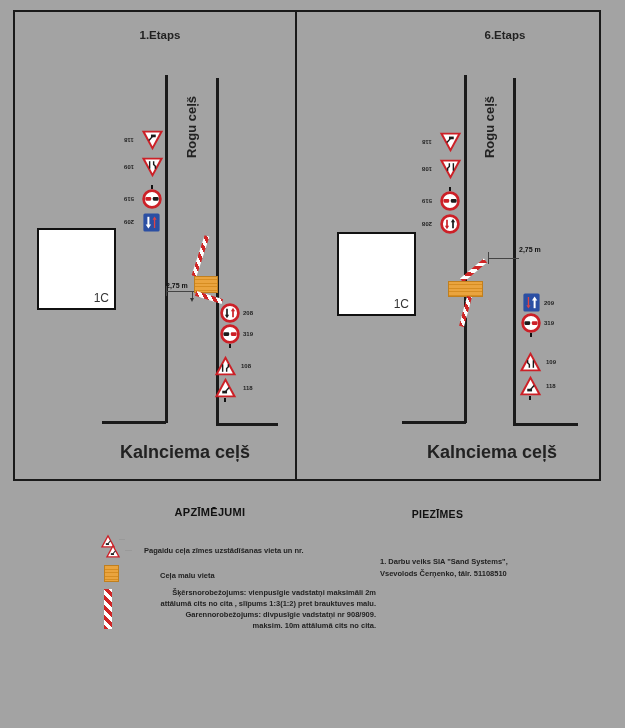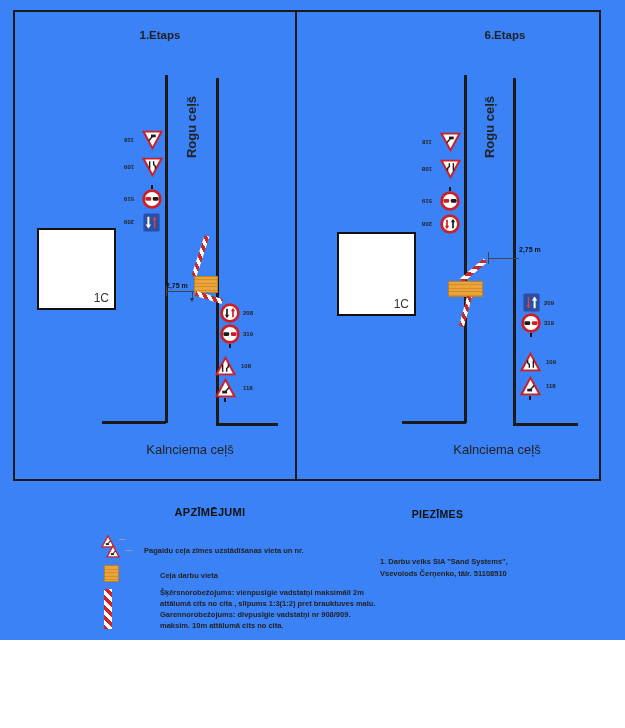--- a/index.html
+++ b/index.html
@@ -1,24 +1,24 @@
 <!DOCTYPE html>
 <html><head>
 <meta charset="utf-8">
 <style>
   * { box-sizing: border-box; margin: 0; padding: 0; }
   html,body { background:#fff; }
   body { font-family:"Liberation Sans", sans-serif; }
-  #stage { position:relative; width:625px; height:640px; background:#3b82f6; overflow:hidden; }
+  #stage { position:relative; width:625px; height:728px; background:#a3a3a3; overflow:hidden; }
   .frame { position:absolute; border:2px solid #1a1a1a; background:transparent; }
   .divider { position:absolute; background:#1a1a1a; }
   .title { position:absolute; font-size:11.5px; font-weight:600; color:#222; text-align:center; }
   .roadline { position:absolute; background:#1a1a1a; }
   .roadname-v { position:absolute; width:82px; height:16px; font-size:13px; font-weight:600; color:#222; text-align:center; transform:rotate(-90deg); white-space:nowrap; }
-  .crossname { position:absolute; width:140px; font-size:13px; font-weight:400; color:#222; text-align:center; }
+  .crossname { position:absolute; width:140px; font-size:18px; font-weight:700; color:#222; text-align:left; }
   .sign { position:absolute; line-height:0; }
   .rot { transform:rotate(180deg); }
   .slabel { position:absolute; width:20px; font-size:6px; font-weight:700; color:#222; line-height:1; }
   .slabel.la { text-align:left; }
   .slabel.ra { text-align:center; }
   .box1c { position:absolute; border:2.5px solid #111; background:#fff; }
   .box1c span { position:absolute; right:5px; bottom:3px; font-size:12px; color:#333; }
   .dim-label { position:absolute; font-size:7px; font-weight:700; color:#111; white-space:nowrap; }
   .dimline { position:absolute; background:#444; }
   .arrow-down { position:absolute; width:0; height:0; border-left:2.5px solid transparent; border-right:2.5px solid transparent; border-top:4px solid #333; }
@@ -267,24 +267,24 @@
         <path d="M12 5 L19.7 19.3 L4.3 19.3 Z" fill="#fff"></path>
         <rect x="8.6" y="14.4" width="5" height="2.8" fill="#1a1a1a"></rect>
         <path d="M11.6 14.6 L15.2 10.4 L16.4 11.5 L13.4 14.6 Z" fill="#1a1a1a"></path>
       </svg>
   </div>
   <div class="refmark" style="left:119px;top:539px;width:6px;height:1px;"></div>
   <div class="refmark" style="left:125px;top:550px;width:7px;height:1px;"></div>
   <div class="leg-text" style="left:144px;top:546px;width:230px;">Pagaidu ceļa zīmes uzstādīšanas vieta un nr.</div>
 
   <div class="work" style="left:104px;top:565px;width:15px;height:17px;"></div>
-  <div class="leg-text" style="left:160px;top:571px;width:200px;">Ceļa darbu vieta</div>
+  <div class="leg-text" style="left:160px;top:571px;width:200px;">Ceļa malu vieta</div>
 
   <div class="stripe" style="left:104px;top:589px;width:8px;height:40px;"></div>
-  <div class="leg-text" style="left:160px;top:588px;width:216px;">Šķērsnorobežojums: vienpusīgie vadstatņi maksimāli 2m attālumā cits no cita , slīpums 1:3(1:2) pret brauktuves malu. Garennorobežojums: divpusīgie vadstatņi nr 908/909. maksim. 10m attālumā cits no cita.</div>
+  <div class="leg-text" style="left:160px;top:588px;width:216px;text-align:right;">Šķērsnorobežojums: vienpusīgie vadstatņi maksimāli 2m attālumā cits no cita , slīpums 1:3(1:2) pret brauktuves malu. Garennorobežojums: divpusīgie vadstatņi nr 908/909. maksim. 10m attālumā cits no cita.</div>
 
   <div class="leg-title" style="left:390px;top:508px;width:95px;font-size:10.5px;">PIEZĪMES</div>
   <div class="notes-block" style="left:380px;top:556px;width:200px;">
     <div class="notes-line">1. Darbu veiks SIA "Sand Systems",</div>
     <div class="notes-line">Vsevolods Čerņenko, tālr. 51108510</div>
   </div>
 
 </div>
 
 </body></html>

